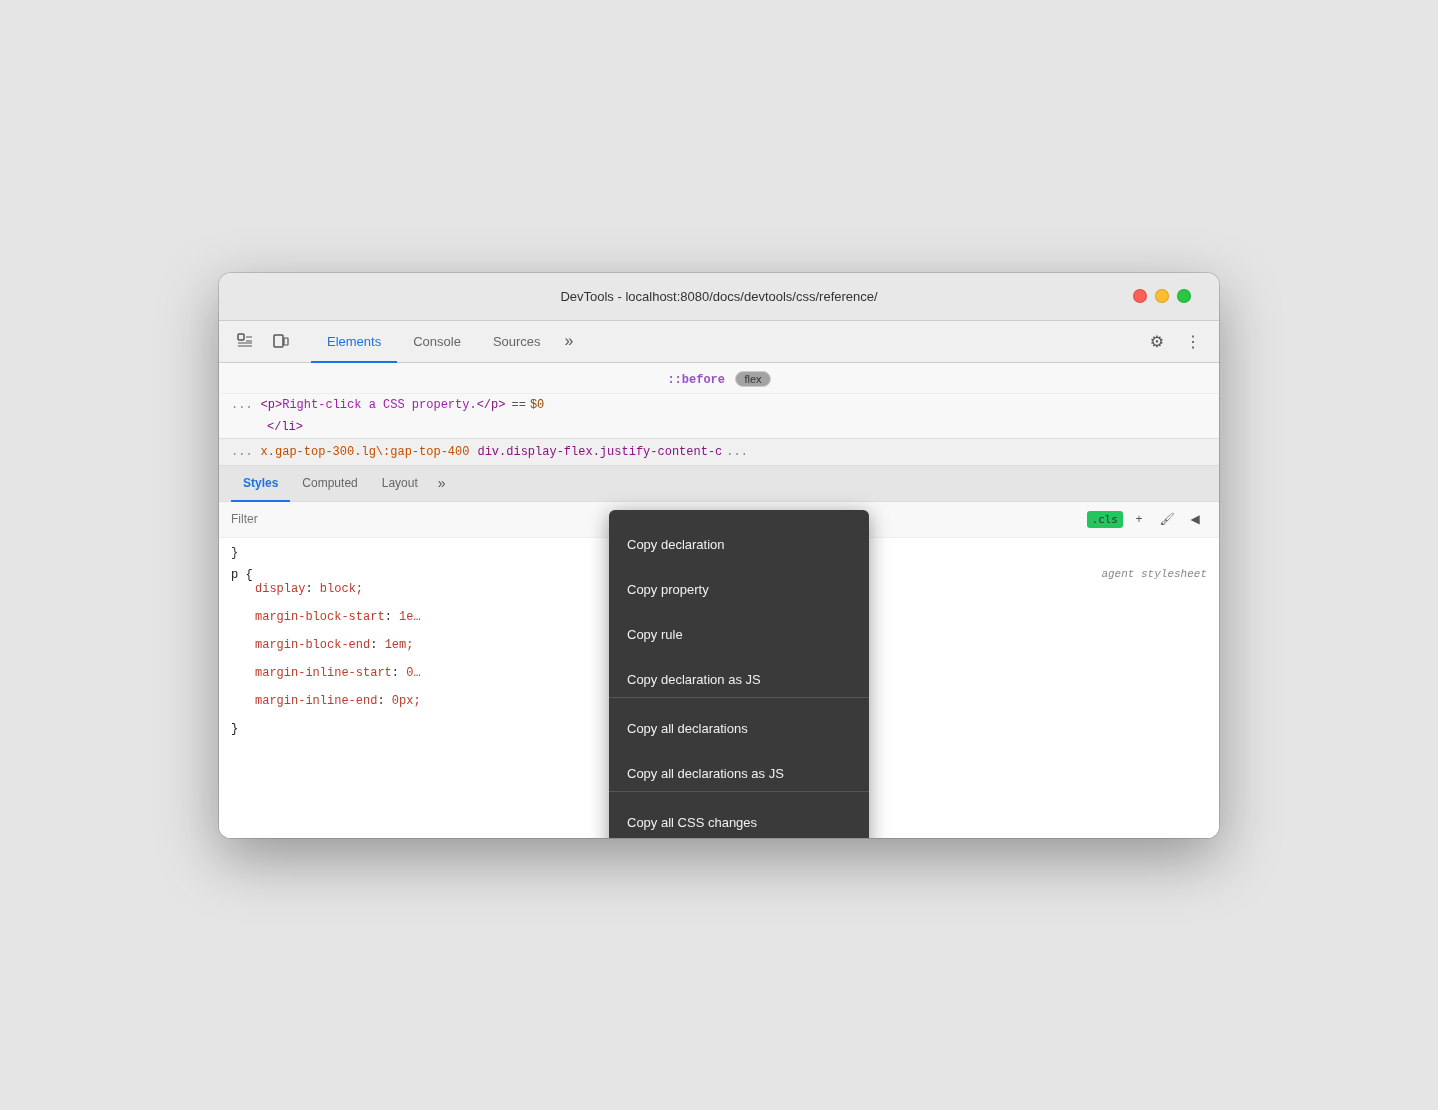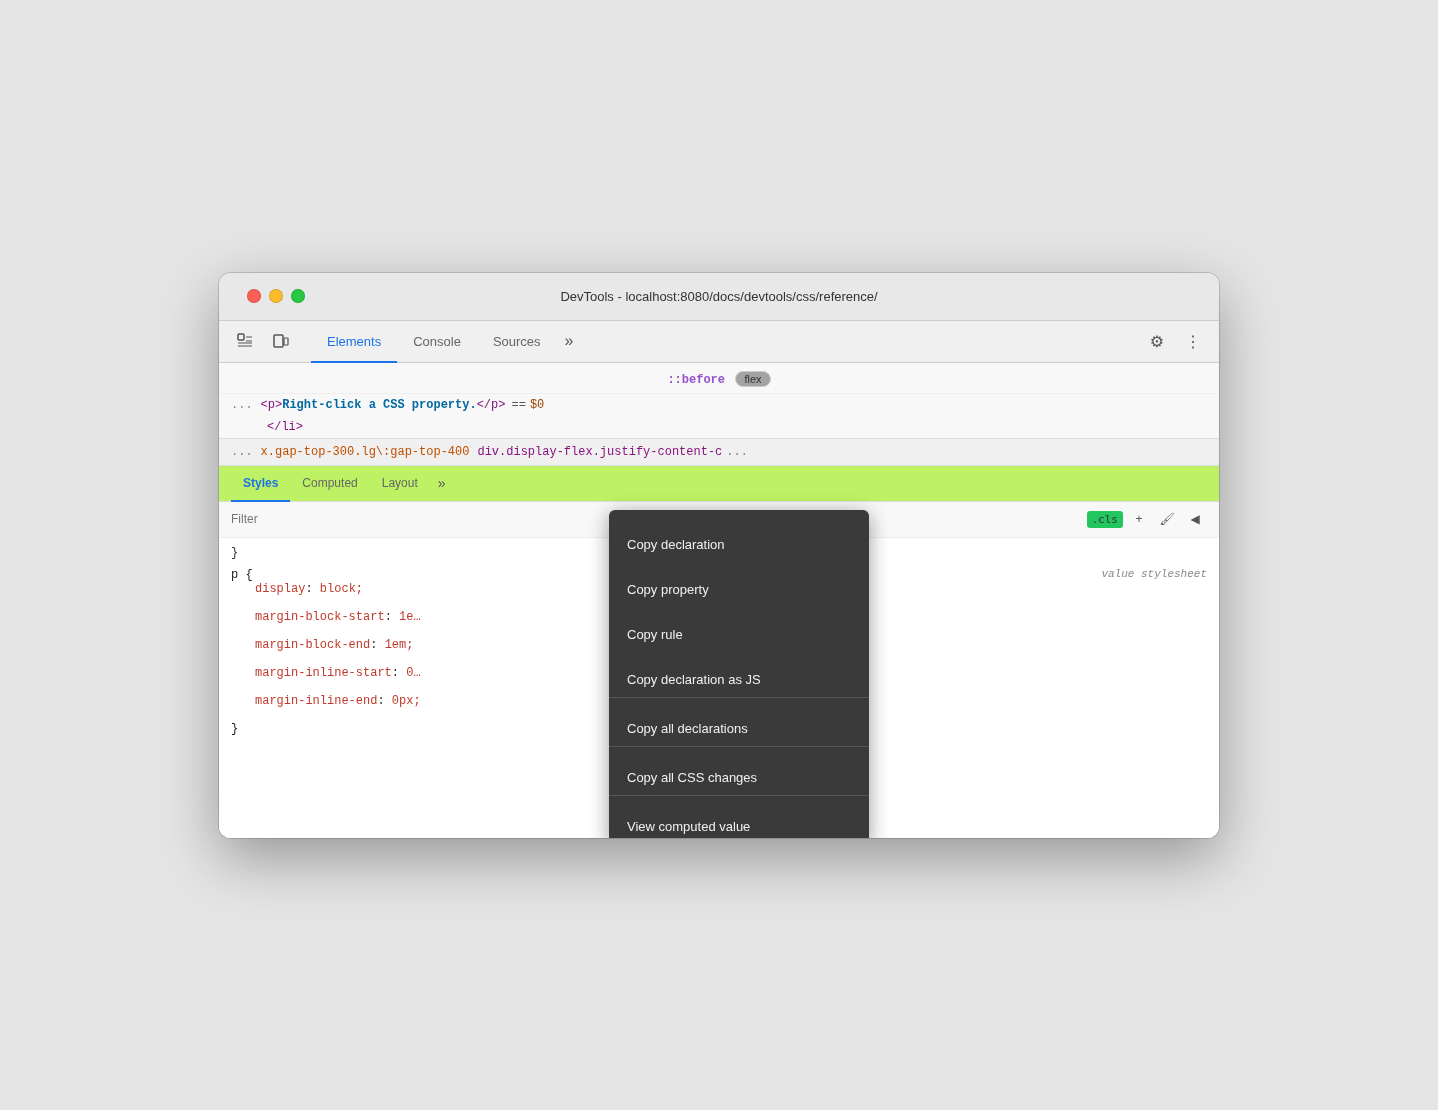--- a/index.html
+++ b/index.html
@@ -23,20 +23,21 @@
 
     
     .titlebar {
       background: #e8e8e8;
       height: 48px;
       display: flex;
       align-items: center;
       padding: 0 28px;
       border-bottom: 1px solid #ccc;
       position: relative;
+      justify-content: flex-end;
     }
 
     .traffic-lights {
       display: flex;
       gap: 8px;
       align-items: center;
     }
 
     .traffic-light {
       width: 14px;
@@ -175,21 +176,21 @@
       overflow: hidden;
     }
 
     .html-line .dots {
       color: #888;
       margin-right: 8px;
     }
 
     .html-tag { color: #881280; }
     .html-attr { color: #994500; }
-    .html-text { color: #0369a1; font-weight: bold; }
+    .html-text { color: #a21caf; }
     .html-eq { color: #555; }
 
     
     .breadcrumb-bar {
       background: #f0f0f0;
       padding: 6px 12px;
       display: flex;
       align-items: center;
       overflow: hidden;
       border-bottom: 1px solid #ddd;
@@ -224,21 +225,21 @@
       position: relative;
     }
 
     .styles-tabs {
       display: flex;
       align-items: stretch;
       border-bottom: 1px solid #ddd;
       padding: 0 12px;
       height: 36px;
       gap: 0;
-      background: #bef264;
+      background: #e5e5e5;
     }
 
     .styles-tab {
       display: flex;
       align-items: center;
       padding: 0 12px;
       font-size: 12px;
       color: #666;
       cursor: pointer;
       border-bottom: 2px solid transparent;
@@ -471,21 +472,21 @@
         <div class="filter-btn">+</div>
         <div class="filter-btn">🖌</div>
         <div class="filter-btn">◀</div>
       </div>
     </div>
 
     <div class="css-content">
       <div class="css-empty-rule">}</div>
 
       <div class="css-rule">
-        <span class="agent-stylesheet-comment">value stylesheet</span>
+        <span class="agent-stylesheet-comment">agent stylesheet</span>
         <span class="css-selector">p {</span>
         <br>
         <span class="css-prop-line">
           <span class="css-prop">display</span><span class="css-colon">: </span><span class="css-value">block;</span>
         </span>
         <br>
         <span class="css-prop-line">
           <span class="css-prop">margin-block-start</span><span class="css-colon">: </span><span class="css-value">1e…</span>
         </span>
         <br>
@@ -505,20 +506,21 @@
       </div>
     </div>
 
     <div class="context-menu">
       <div class="context-menu-item">Copy declaration</div>
       <div class="context-menu-item">Copy property</div>
       <div class="context-menu-item">Copy rule</div>
       <div class="context-menu-item">Copy declaration as JS</div>
       <div class="context-menu-divider"></div>
       <div class="context-menu-item">Copy all declarations</div>
+      <div class="context-menu-item">Copy all declarations as JS</div>
       <div class="context-menu-divider"></div>
       <div class="context-menu-item">Copy all CSS changes</div>
       <div class="context-menu-divider"></div>
       <div class="context-menu-item">View computed value</div>
     </div>
 
   </div>
 </div>
 
 </body></html>

